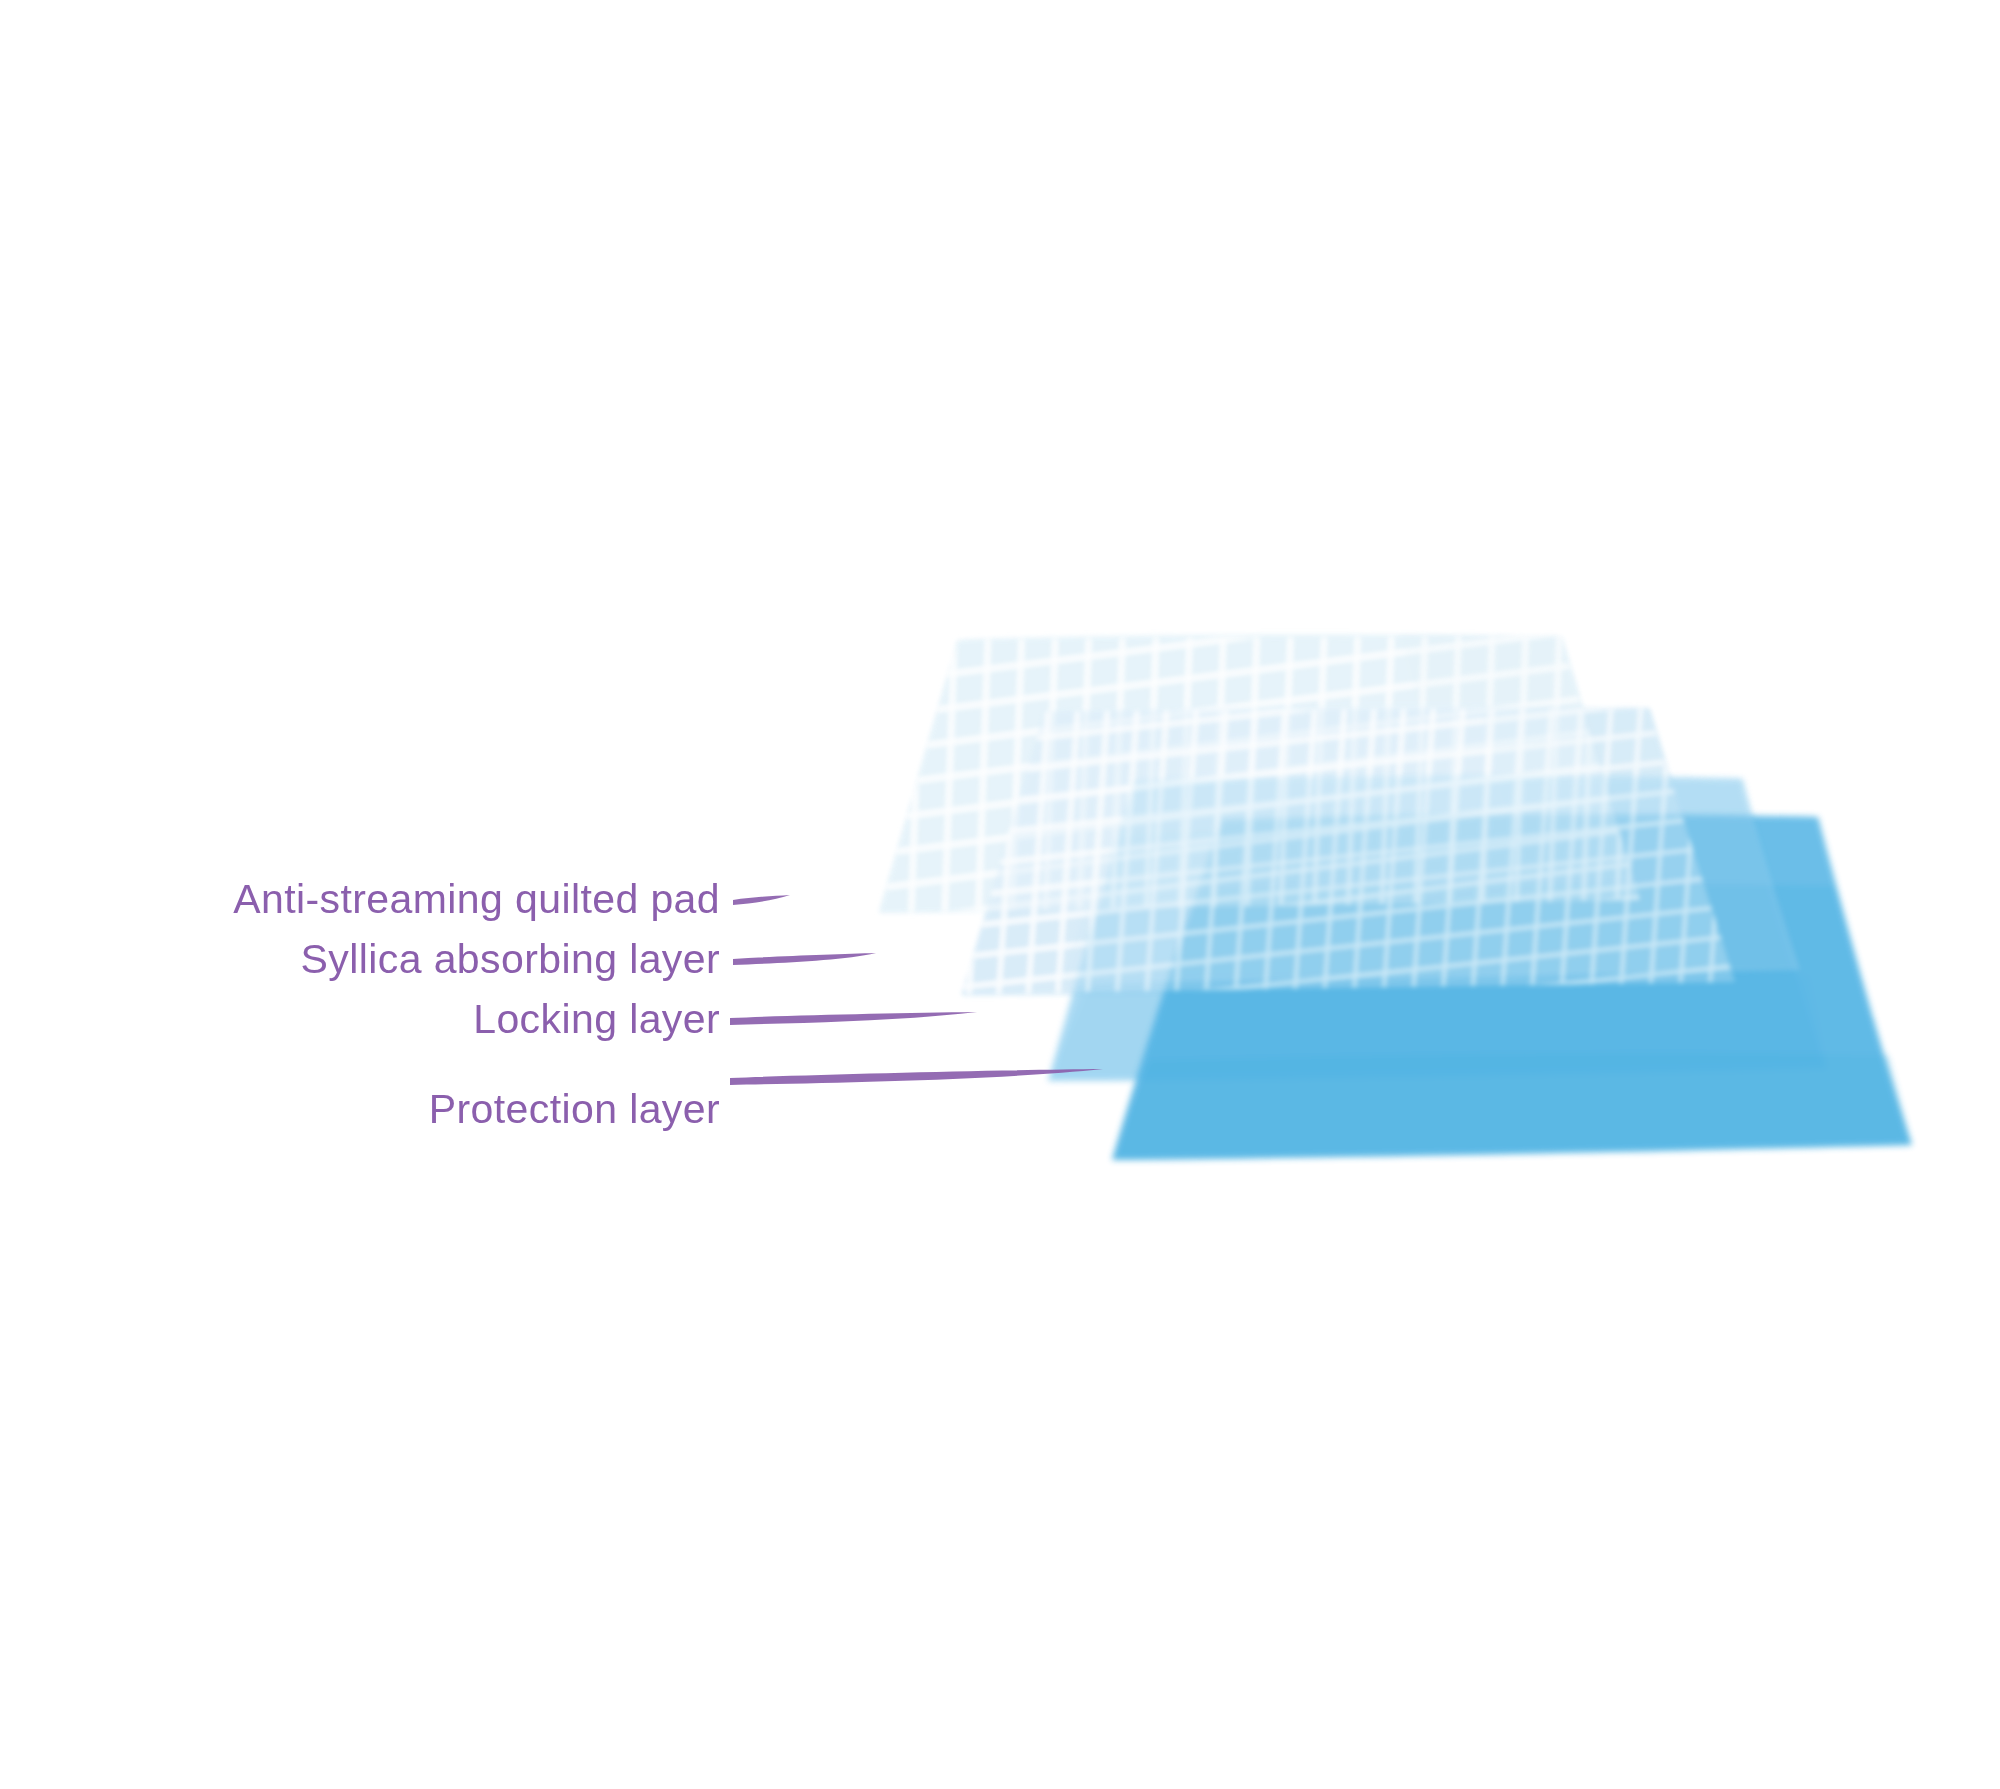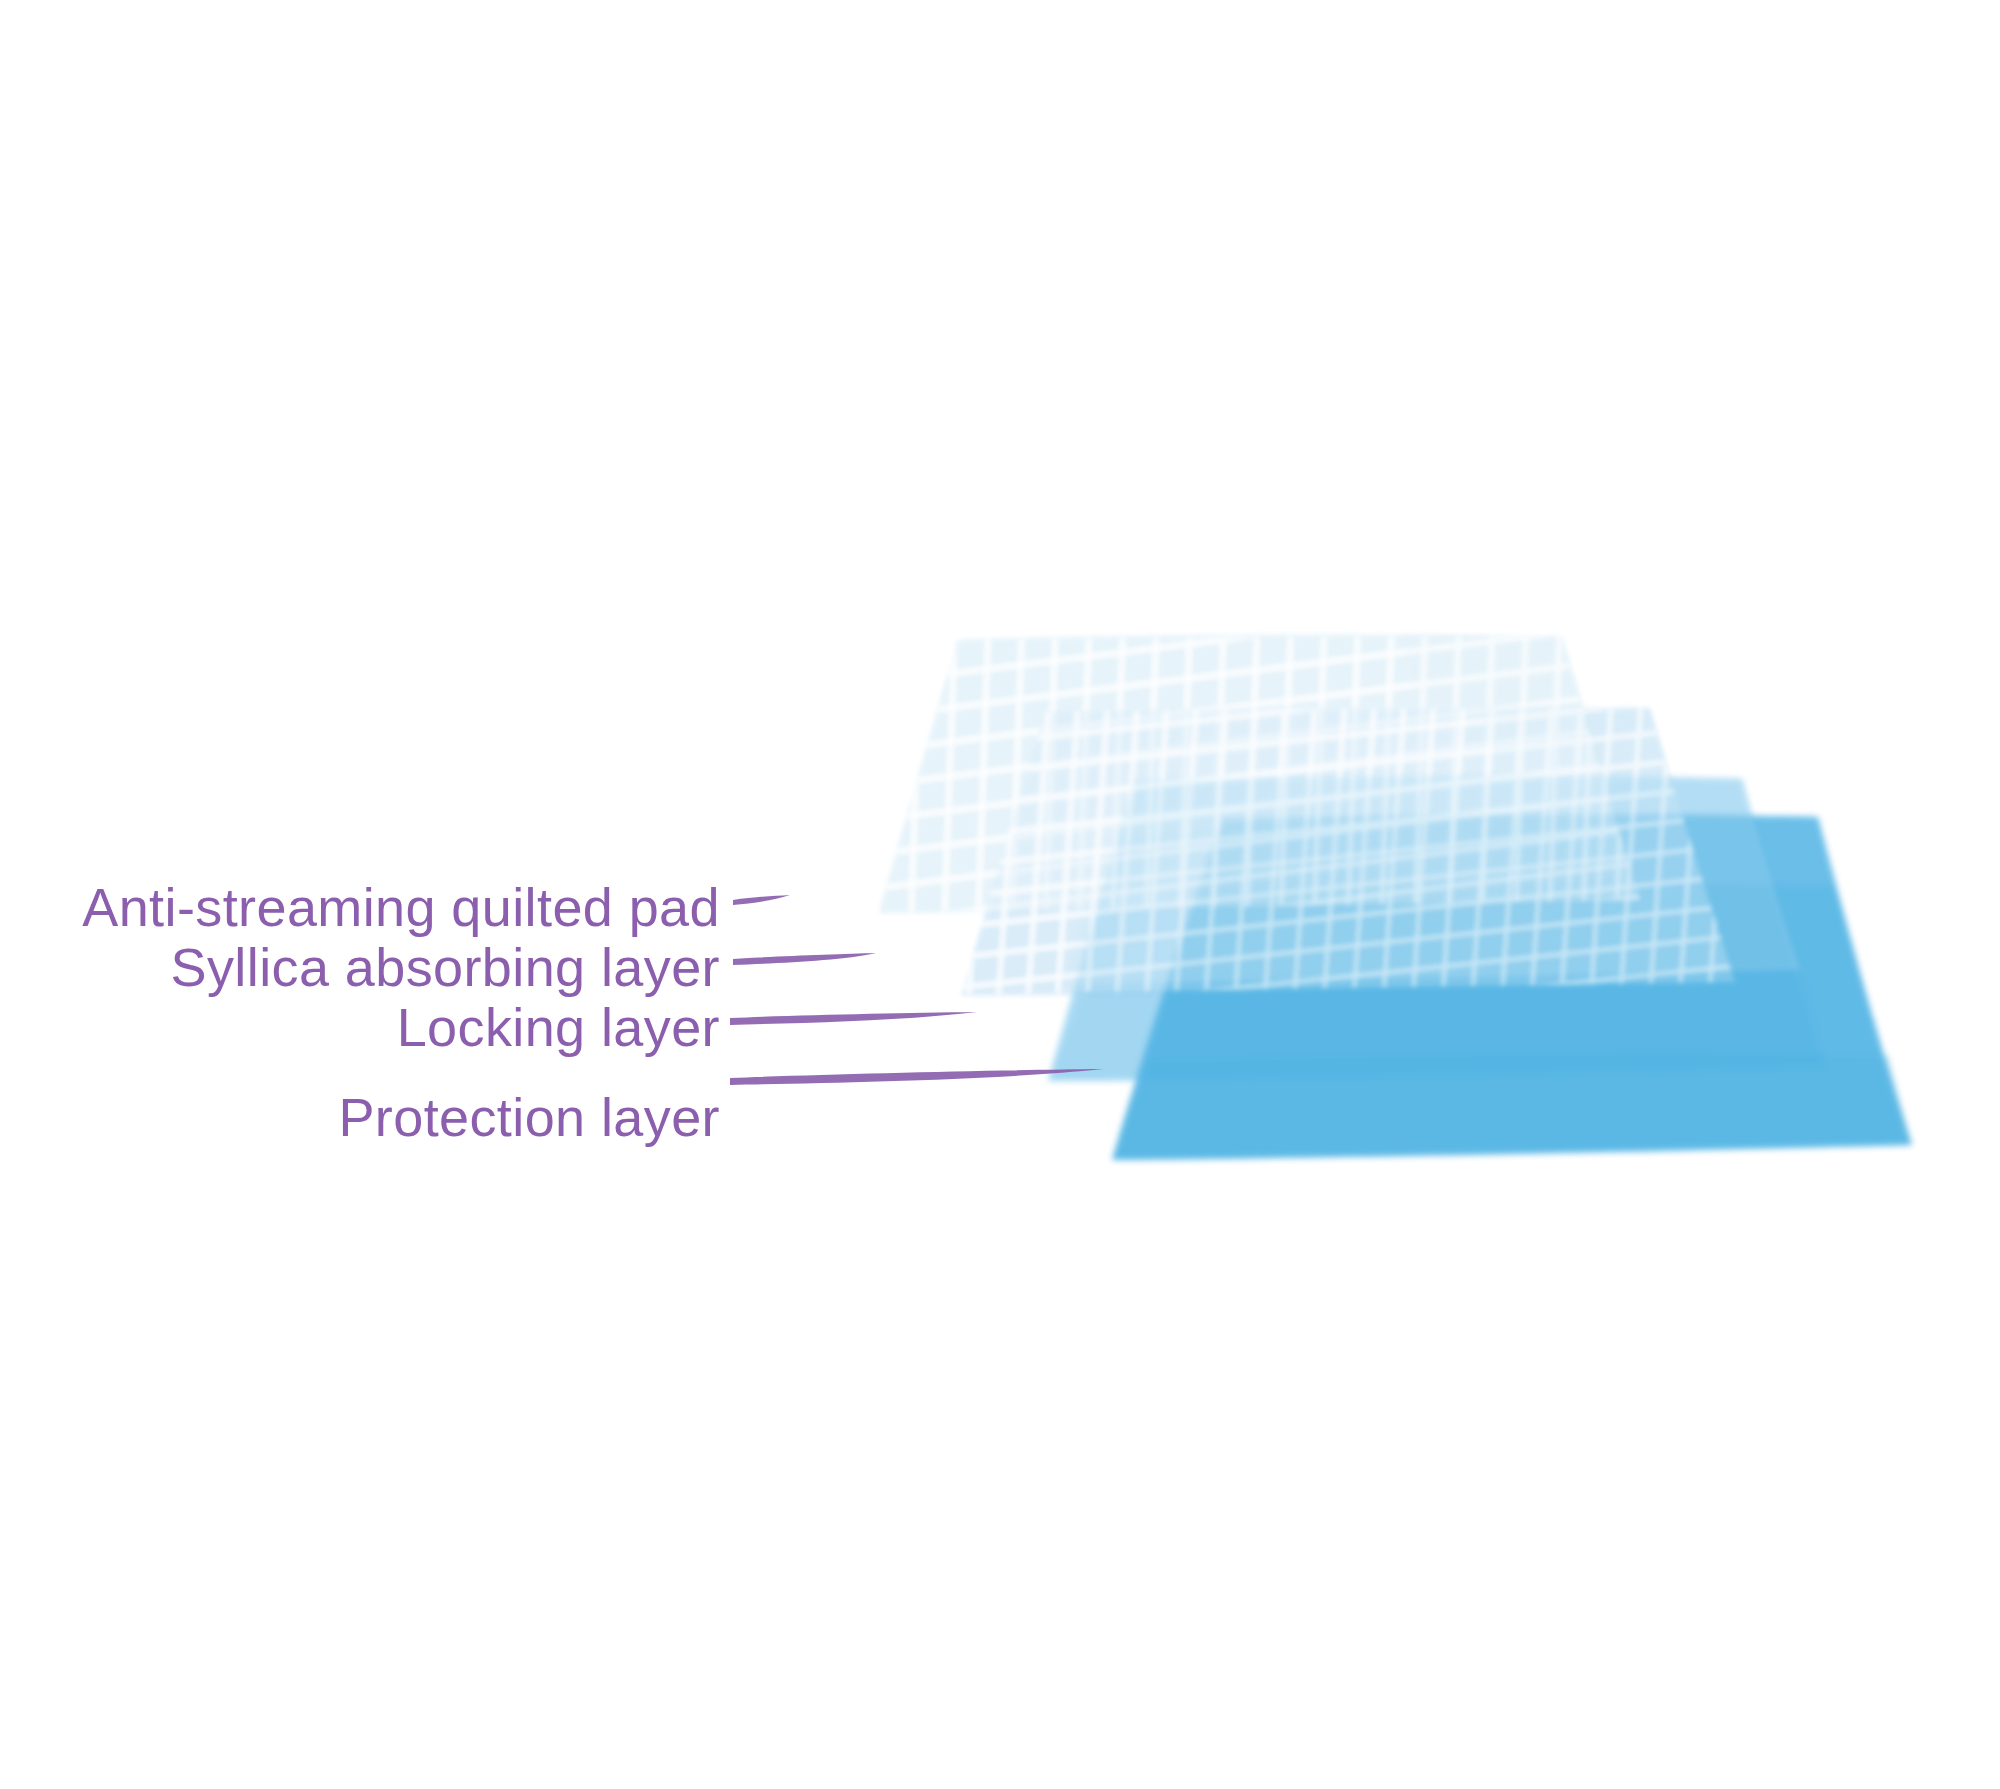--- a/index.html
+++ b/index.html
@@ -23,21 +23,21 @@
   }
 
   .label-col {
     position: absolute;
     left: 0;
     width: 720px;
     text-align: right;
     color: #8b5fad;
     font-family: "Liberation Sans", sans-serif;
     font-weight: 300;
-    font-size: 54px;
+    font-size: 41px;
     letter-spacing: 0.4px;
     white-space: nowrap;
   }
 
   .lbl-0 { top: 876px; }
   .lbl-1 { top: 936px; }
   .lbl-2 { top: 996px; }
   .lbl-3 { top: 1056px; margin-top: 30px; }
 
   svg { display: block; }

